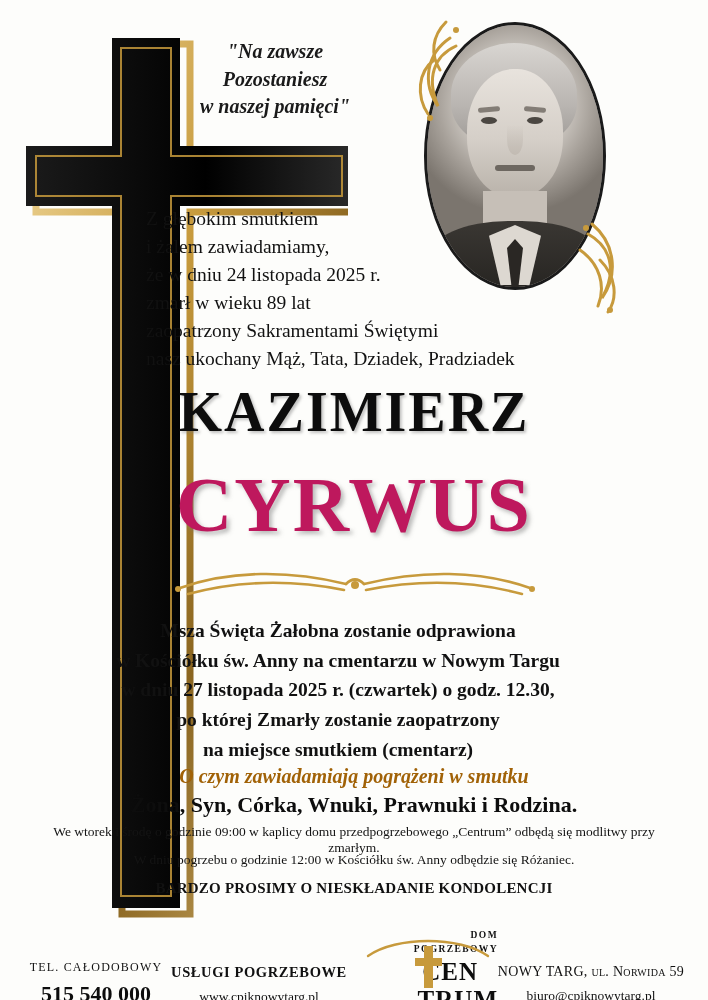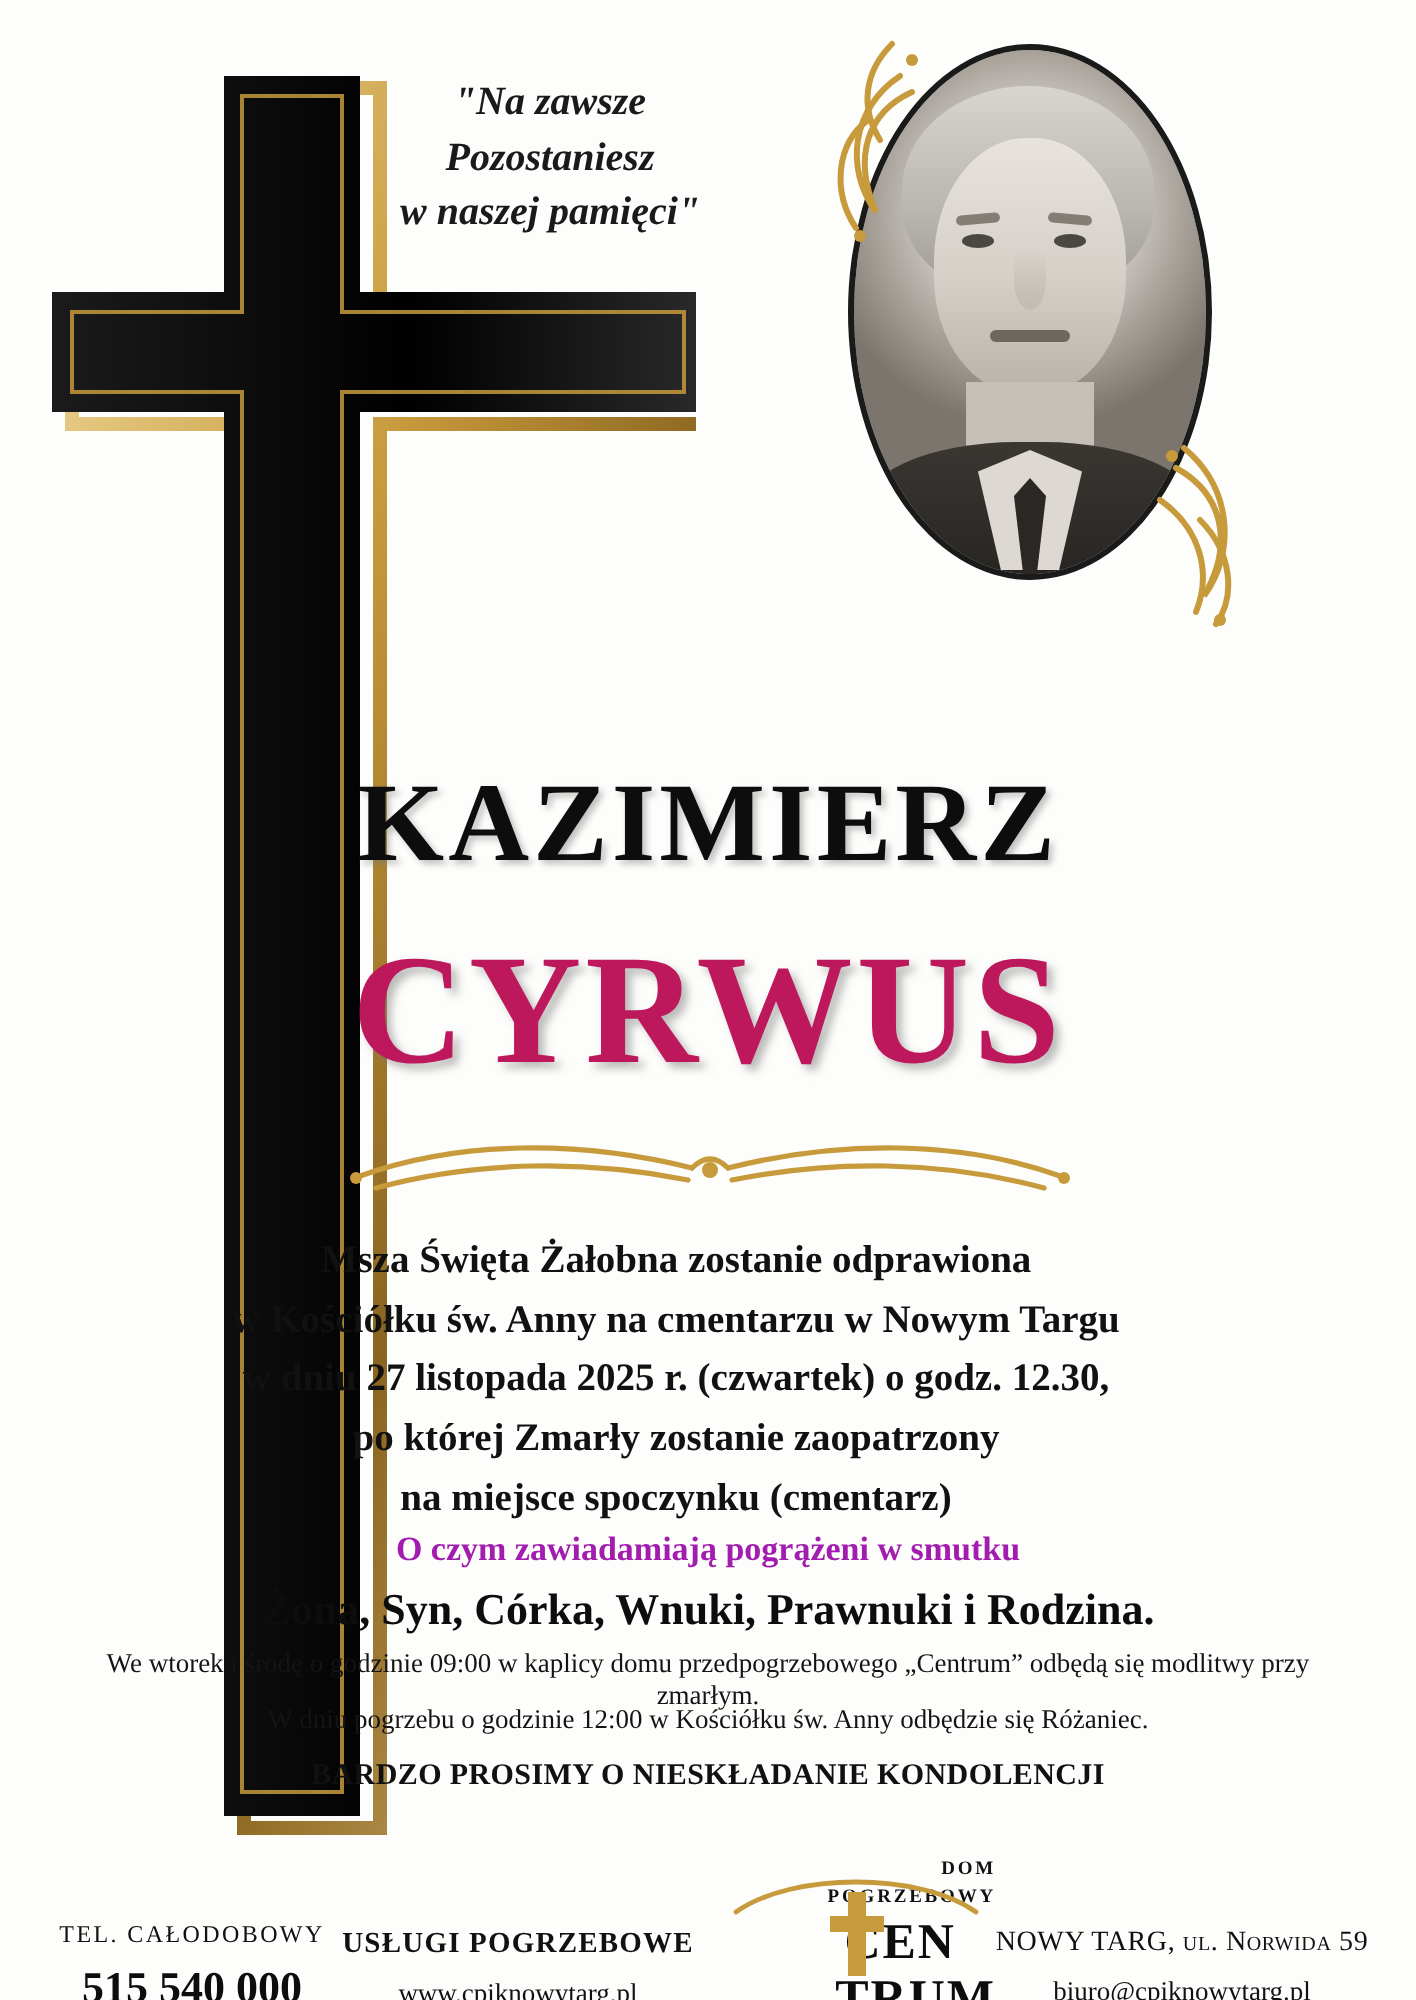--- a/index.html
+++ b/index.html
@@ -191,23 +191,24 @@
     line-height: 1.52;
     color: #111;
   }
 
   .notify-italic {
     position: absolute;
     left: 54px;
     top: 765px;
     width: 600px;
     text-align: center;
-    font-size: 17px;
-    font-weight: bold;
-    color: #a21caf;
+    font-size: 20px;
+    font-style: italic;
+    font-weight: bold;
+    color: #a16207;
   }
   .family {
     position: absolute;
     left: 54px;
     top: 792px;
     width: 600px;
     text-align: center;
     font-size: 22px;
     font-weight: bold;
     color: #0d0d0d;
@@ -406,20 +407,28 @@
       <circle cx="206" cy="296" r="3"></circle>
     </g>
   </svg>
 
   <div class="quote">
     <div>"Na zawsze</div>
     <div>Pozostaniesz</div>
     <div>w naszej pamięci"</div>
   </div>
 
+  <div class="intro">
+    <div>Z głębokim smutkiem</div>
+    <div>i żalem zawiadamiamy,</div>
+    <div>że w dniu 24 listopada 2025 r.</div>
+    <div>zmarł w wieku 89 lat</div>
+    <div>zaopatrzony Sakramentami Świętymi</div>
+    <div>nasz ukochany Mąż, Tata, Dziadek, Pradziadek</div>
+  </div>
 
   <div class="name-first">KAZIMIERZ</div>
   <div class="name-last">CYRWUS</div>
 
   <div class="divider">
     <svg width="370" height="34" viewBox="0 0 370 34" xmlns="http://www.w3.org/2000/svg">
       <g fill="none" stroke="#c79a3c" stroke-width="2.6" stroke-linecap="round">
         <path d="M10 20 C60 2, 120 2, 176 16"></path>
         <path d="M18 26 C70 12, 124 12, 174 22"></path>
         <path d="M360 20 C310 2, 250 2, 194 16"></path>
@@ -432,21 +441,21 @@
         <circle cx="362" cy="21" r="3"></circle>
       </g>
     </svg>
   </div>
 
   <div class="mass">
     <div>Msza Święta Żałobna zostanie odprawiona</div>
     <div>w Kościółku św. Anny na cmentarzu w Nowym Targu</div>
     <div>w dniu 27 listopada 2025 r. (czwartek) o godz. 12.30,</div>
     <div>po której Zmarły zostanie zaopatrzony</div>
-    <div>na miejsce spoczynku (cmentarz)</div>
+    <div>na miejsce smutkiem (cmentarz)</div>
   </div>
 
   <div class="notify-italic">O czym zawiadamiają pogrążeni w smutku</div>
   <div class="family">Żona, Syn, Córka, Wnuki, Prawnuki i Rodzina.</div>
   <div class="note1">We wtorek i środę o godzinie 09:00 w kaplicy domu przedpogrzebowego „Centrum” odbędą się modlitwy przy zmarłym.</div>
   <div class="note2">W dniu pogrzebu o godzinie 12:00  w Kościółku św. Anny odbędzie się Różaniec.</div>
   <div class="note3">BARDZO PROSIMY O NIESKŁADANIE KONDOLENCJI</div>
 
   <div class="footer">
     <div class="foot-col foot-phone">

